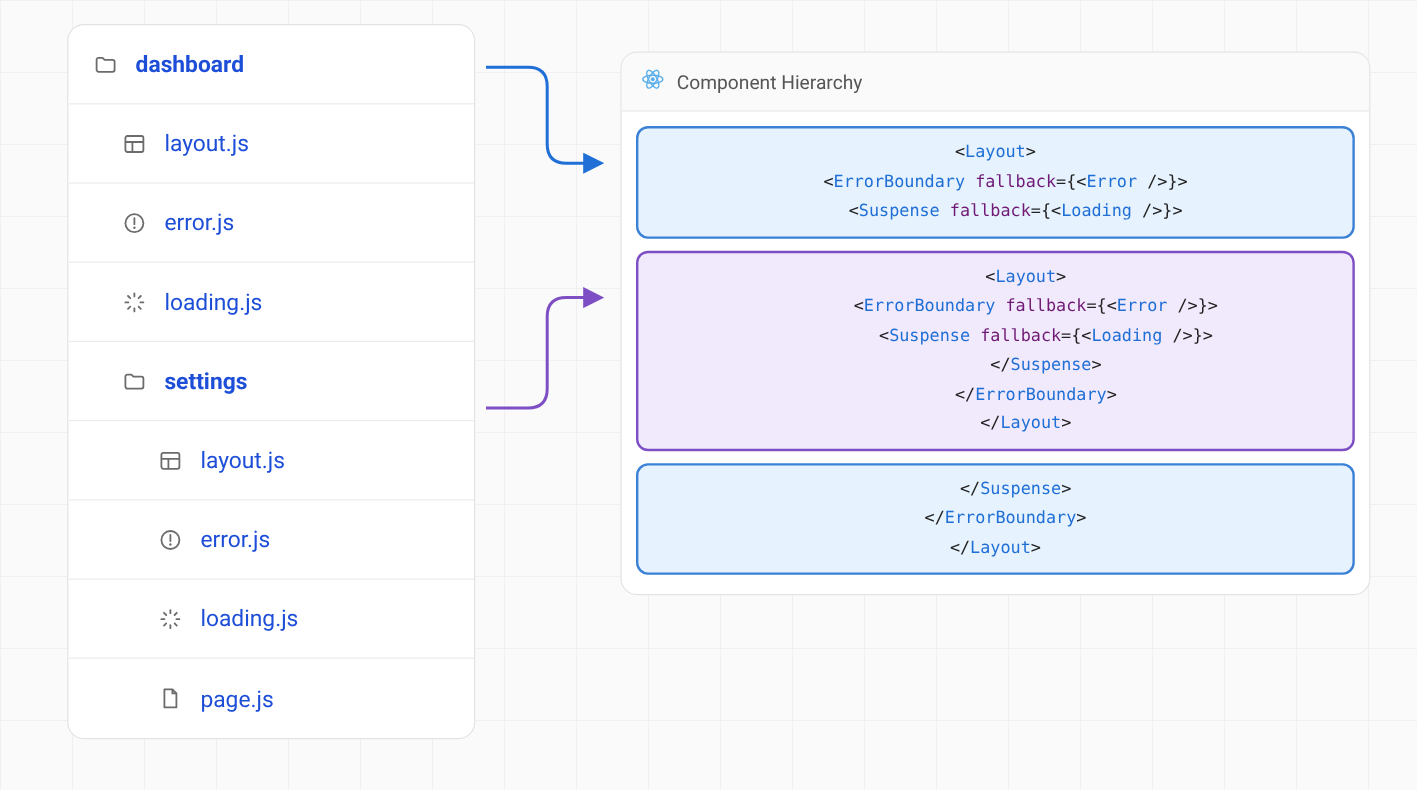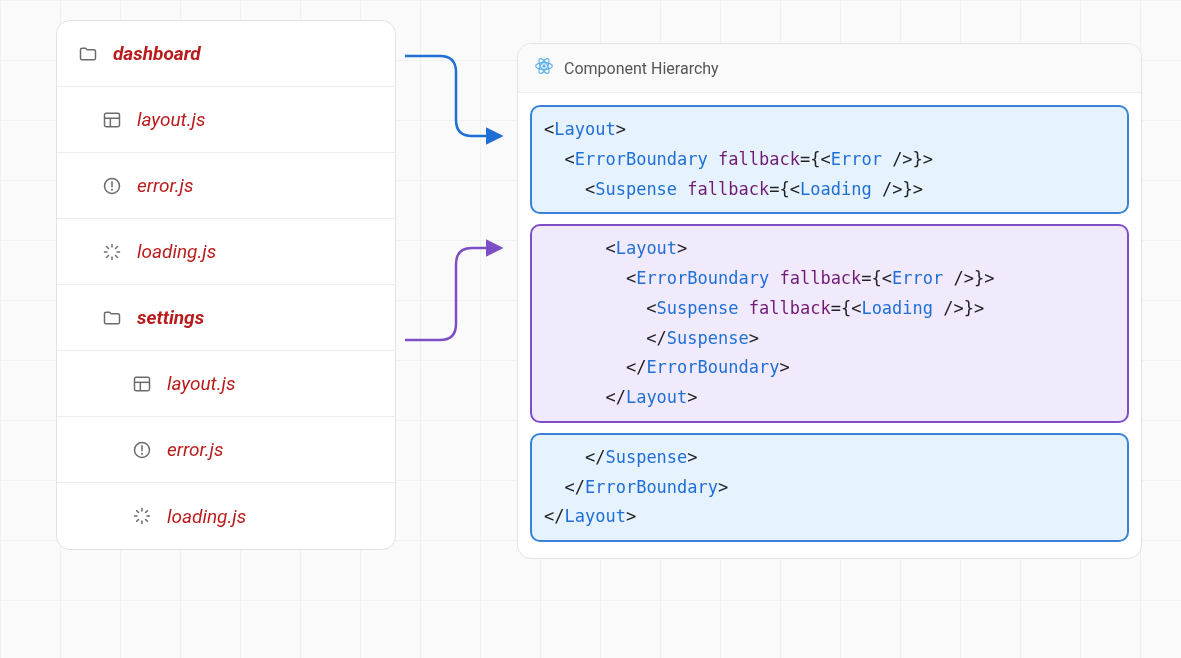--- a/index.html
+++ b/index.html
@@ -43,21 +43,21 @@
   .file-row.bold .label { font-weight: 700; }
   .file-row .icon {
     width: 22px;
     height: 22px;
     display: flex;
     align-items: center;
     justify-content: center;
     color: #6b6b6b;
     flex-shrink: 0;
   }
-  .file-row .label { color: #b91c1c; font-style: italic; }
+  .file-row .label { color: #1d4ed8; }
 
   
   .comp-panel {
     position: absolute;
     left: 517px;
     top: 43px;
     width: 625px;
     background: #fff;
     border: 1px solid #e3e3e3;
     border-radius: 14px;
@@ -86,24 +86,25 @@
   .block.blue {
     background: #e6f2fd;
     border: 2px solid #3b82d6;
   }
   .block.purple {
     background: #f1eafc;
     border: 2px solid #7e4fc4;
   }
   .code-line {
     font-family: ui-monospace, "SF Mono", Menlo, Consolas, monospace;
-    font-size: 17px;
+    font-size: 14px;
     line-height: 1.75;
     white-space: pre;
     color: #222;
+    text-align: center;
   }
   .tok-bracket { color: #222; }
   .tok-tag     { color: #1f6fd6; }
   .tok-attr    { color: #701a75; }
   .tok-eq      { color: #222; }
   .tok-brace   { color: #222; }
 
   
   .arrows {
     position: absolute;
@@ -172,20 +173,28 @@
       </span>
       <span class="label">error.js</span>
     </div>
     <div class="file-row indent-2">
       <span class="icon">
         <svg width="20" height="20">
           <use href="#ico-spinner"></use>
         </svg>
       </span>
       <span class="label">loading.js</span>
+    </div>
+    <div class="file-row indent-2">
+      <span class="icon">
+        <svg width="20" height="20">
+          <use href="#ico-file"></use>
+        </svg>
+      </span>
+      <span class="label">page.js</span>
     </div>
   </div>
 
 <svg class="arrows">
   <defs>
     <marker id="arrow-blue" viewBox="0 0 10 10" refX="8" refY="5" markerWidth="7" markerHeight="7" orient="auto-start-reverse">
       <path d="M 0 0 L 10 5 L 0 10 z" fill="#1f6fd6"></path>
     </marker>
     <marker id="arrow-purple" viewBox="0 0 10 10" refX="8" refY="5" markerWidth="7" markerHeight="7" orient="auto-start-reverse">
       <path d="M 0 0 L 10 5 L 0 10 z" fill="#7e4fc4"></path>

